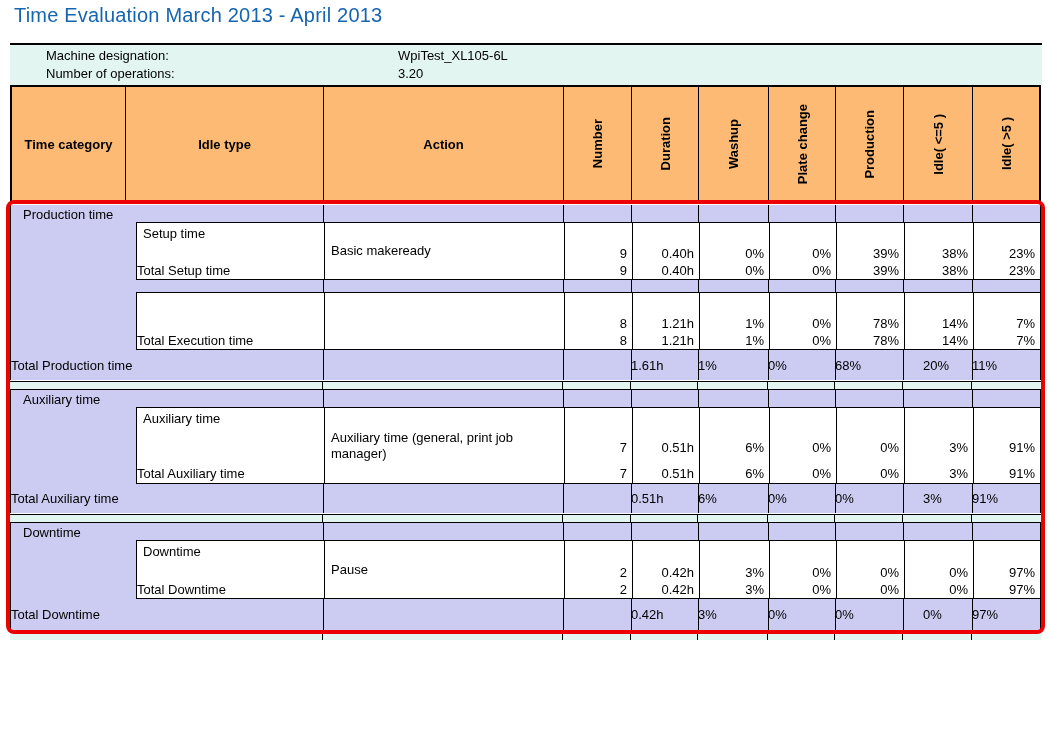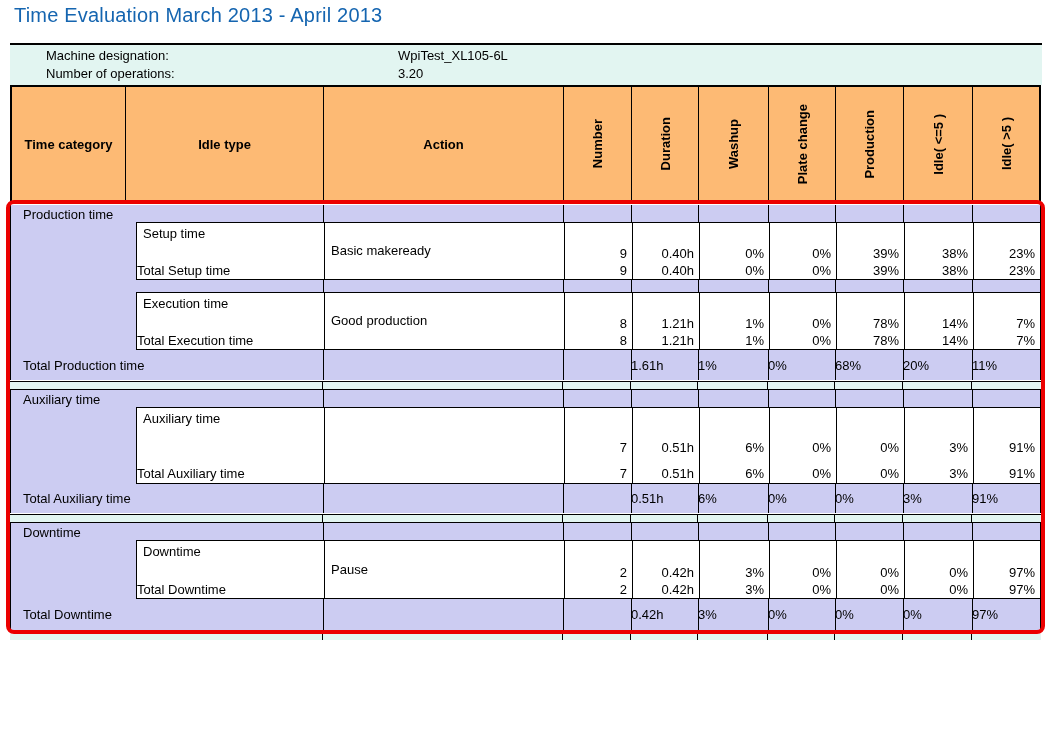--- a/index.html
+++ b/index.html
@@ -40,24 +40,24 @@
 
   .section { position:absolute; left:10px; width:1031px; background:#ccccf2;
              border-left:1px solid #000; border-right:1px solid #000; }
   .sec1 { top:205px; height:175px; }
   .sec2 { top:390px; height:123px; }
   .sec3 { top:523px; height:107px; }
   .caption { height:17px; padding:2px 8px 0 12px; }
   .gap { height:12px; }
   .trow { display:grid; grid-template-columns:312px 240px 68px 67px 70px 67px 68px 69px 1fr; align-items:center; }
   .tr1 { height:30px; } .tr2 { height:29px; } .tr3 { height:31px; }
-  .tlabel { grid-column:1; padding-left:12px; }
+  .tlabel { grid-column:1; }
   .tv { text-align:left; padding-right:5px; }
   .c3{grid-column:3;} .c4{grid-column:4;} .c5{grid-column:5;} .c6{grid-column:6;}
-  .c7{grid-column:7;} .c8{grid-column:8;} .c9{grid-column:9;}
+  .c7{grid-column:7;} .c8{grid-column:8;padding-left:20px;} .c9{grid-column:9;}
 
   .box { position:relative; margin-left:125px; width:905px; background-color:#fff; border:1px solid #000;
          display:grid; grid-template-columns:187px 240px 68px 67px 70px 67px 68px 69px 1fr; }
   .box-std { height:58px; grid-template-rows:22px 17px 17px; }
   .box-aux { height:77px; grid-template-rows:22px 34px 19px; }
   .box-dt  { height:59px; grid-template-rows:22px 18px 17px; }
   .t1 { grid-column:1; grid-row:1; padding:3px 0 0 6px; white-space:nowrap; }
   .t2 { grid-column:1; grid-row:3; align-self:center; padding-left:0; white-space:nowrap; }
   .act { grid-column:2; grid-row:1/4; display:flex; align-items:center; padding:0 14px 0 7px; line-height:16px; }
   .v { text-align:right; padding-right:5px; align-self:center; }
@@ -145,23 +145,21 @@
       <div class="v r3 c3">9</div>
       <div class="v r3 c4">0.40h</div>
       <div class="v r3 c5">0%</div>
       <div class="v r3 c6">0%</div>
       <div class="v r3 c7">39%</div>
       <div class="v r3 c8">38%</div>
       <div class="v r3 c9">23%</div>
     </div>
     <div class="gap lines-s"></div>
     <div class="box box-std lines-b">
-      <div class="t1">Execution time</div>
       <div class="t2">Total Execution time</div>
-      <div class="act">Good production</div>
       <div class="v r2 c3">8</div>
       <div class="v r2 c4">1.21h</div>
       <div class="v r2 c5">1%</div>
       <div class="v r2 c6">0%</div>
       <div class="v r2 c7">78%</div>
       <div class="v r2 c8">14%</div>
       <div class="v r2 c9">7%</div>
       <div class="v r3 c3">8</div>
       <div class="v r3 c4">1.21h</div>
       <div class="v r3 c5">1%</div>
@@ -182,20 +180,21 @@
     </div>
   </div>
 
   <div class="band band1 lines-s"></div>
 
   <div class="section sec2">
     <div class="caption lines-s"><span>Auxiliary time</span></div>
     <div class="box box-aux lines-b">
       <div class="t1">Auxiliary time</div>
       <div class="t2">Total Auxiliary time</div>
+      <div class="act">Auxiliary time (general, print job manager)</div>
       <div class="v r2 c3">7</div>
       <div class="v r2 c4">0.51h</div>
       <div class="v r2 c5">6%</div>
       <div class="v r2 c6">0%</div>
       <div class="v r2 c7">0%</div>
       <div class="v r2 c8">3%</div>
       <div class="v r2 c9">91%</div>
       <div class="v r3 c3">7</div>
       <div class="v r3 c4">0.51h</div>
       <div class="v r3 c5">6%</div>

